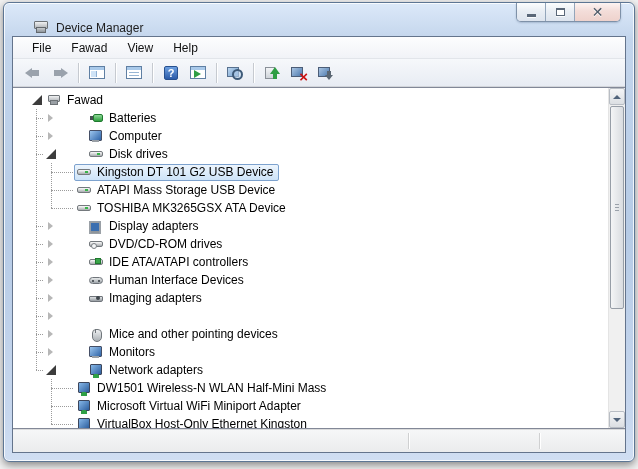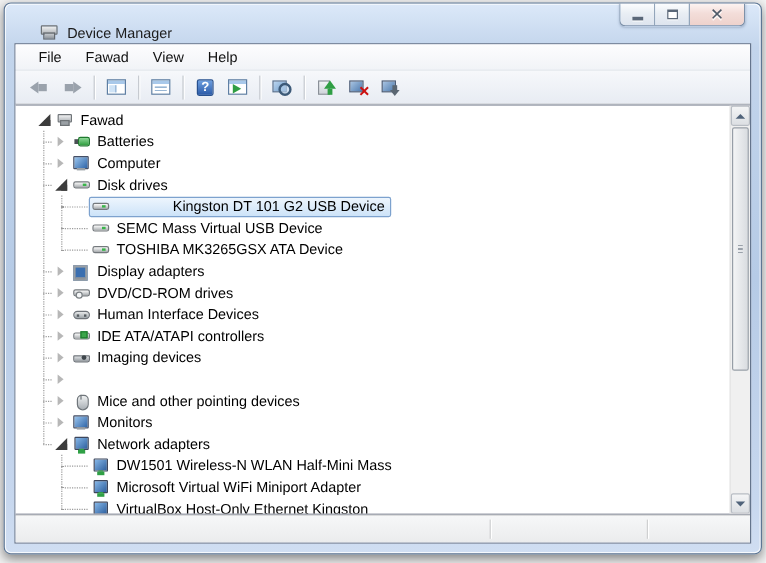--- a/index.html
+++ b/index.html
@@ -81,32 +81,32 @@
     font-weight:bold; font-size:15px; line-height:1; }
   .tbi.disable-icon::after { content:''; position:absolute; right:2px; bottom:2px;
     border-left:4px solid transparent; border-right:4px solid transparent; border-top:5px solid #5a6672; }
   .tbi.disable-icon i { right:4px; bottom:7px; width:4px; height:4px; background:#5a6672; }
 
   
   .treepanel { flex:1; position:relative; background:#fff;
     border-top:1px solid #828897; border-bottom:1px solid #828897; overflow:hidden; }
   .tree { position:absolute; left:0; top:0; right:17px; bottom:0; padding-top:3px; overflow:hidden; }
   .tree-row { display:flex; align-items:center; height:18px; position:relative; white-space:nowrap; }
-  .lvl0 { padding-left:17px; } .lvl1 { padding-left:31px; } .lvl2 { padding-left:61px; }
+  .lvl0 { padding-left:17px; } .lvl1 { padding-left:31px;gap:28px; } .lvl2 { padding-left:61px; }
   .lvl1::before { content:''; position:absolute; left:23px; top:9px; width:7px; border-top:1px dotted #9b9b9b; }
   .lvl2::before { content:''; position:absolute; left:38px; top:9px; width:22px; border-top:1px dotted #9b9b9b; }
   .expander { width:13px; height:13px; flex:none; display:flex; align-items:center; justify-content:center; margin-right:1px; }
   .exp-collapsed::before { content:''; width:0; height:0;
     border-top:4px solid transparent; border-bottom:4px solid transparent; border-left:5px solid #b7b7b7; }
   .exp-expanded::before { content:''; width:0; height:0;
     border-left:5px solid transparent; border-top:5px solid transparent;
     border-right:5px solid #3c3c3c; border-bottom:5px solid #3c3c3c; }
   .sel-wrap { display:flex; align-items:center; height:17px; padding:0 4px 0 1px;
     border:1px solid transparent; border-radius:2px; }
-  .selected .sel-wrap { background:linear-gradient(#edf5fd,#cde3f8); border-color:#7da2ce;gap:47px; }
+  .selected .sel-wrap { background:linear-gradient(#edf5fd,#cde3f8); border-color:#7da2ce; }
   .label { margin-left:5px; }
   .vline { position:absolute; border-left:1px dotted #9b9b9b; width:0; }
   #vline-root { left:23px; top:21px; height:261px; }
   #vline-disk { left:38px; top:75px; height:45px; }
   #vline-net  { left:38px; top:291px; height:45px; }
 
   
   .ic { width:16px; height:16px; position:relative; flex:none; }
   .ic::before, .ic::after { content:''; position:absolute; }
   .ic.computer::before { left:2px; top:3px; right:2px; bottom:6px;
@@ -286,21 +286,21 @@
 
     <span class="sel-wrap">
       <span class="ic drive"></span>
       <span class="label">Kingston DT 101 G2 USB Device</span>
     </span>
   </div>
           <div class="tree-row lvl2">
 
     <span class="sel-wrap">
       <span class="ic drive"></span>
-      <span class="label">SEMC Mass Virtual USB Device</span>
+      <span class="label">ATAPI Mass Storage USB Device</span>
     </span>
   </div>
           <div class="tree-row lvl2">
 
     <span class="sel-wrap">
       <span class="ic drive"></span>
       <span class="label">TOSHIBA MK3265GSX ATA Device</span>
     </span>
   </div>
           <div class="tree-row lvl1">
@@ -313,36 +313,36 @@
           <div class="tree-row lvl1">
     <span class="expander exp-collapsed"></span>
     <span class="sel-wrap">
       <span class="ic dvd"></span>
       <span class="label">DVD/CD-ROM drives</span>
     </span>
   </div>
           <div class="tree-row lvl1">
     <span class="expander exp-collapsed"></span>
     <span class="sel-wrap">
+      <span class="ic ide"></span>
+      <span class="label">IDE ATA/ATAPI controllers</span>
+    </span>
+  </div>
+          <div class="tree-row lvl1">
+    <span class="expander exp-collapsed"></span>
+    <span class="sel-wrap">
       <span class="ic hid"></span>
       <span class="label">Human Interface Devices</span>
     </span>
   </div>
           <div class="tree-row lvl1">
     <span class="expander exp-collapsed"></span>
     <span class="sel-wrap">
-      <span class="ic ide"></span>
-      <span class="label">IDE ATA/ATAPI controllers</span>
-    </span>
-  </div>
-          <div class="tree-row lvl1">
-    <span class="expander exp-collapsed"></span>
-    <span class="sel-wrap">
       <span class="ic imaging"></span>
-      <span class="label">Imaging devices</span>
+      <span class="label">Imaging adapters</span>
     </span>
   </div>
           <div class="tree-row lvl1">
     <span class="expander exp-collapsed"></span>
   </div>
           <div class="tree-row lvl1">
     <span class="expander exp-collapsed"></span>
     <span class="sel-wrap">
       <span class="ic mouse"></span>
       <span class="label">Mice and other pointing devices</span>

